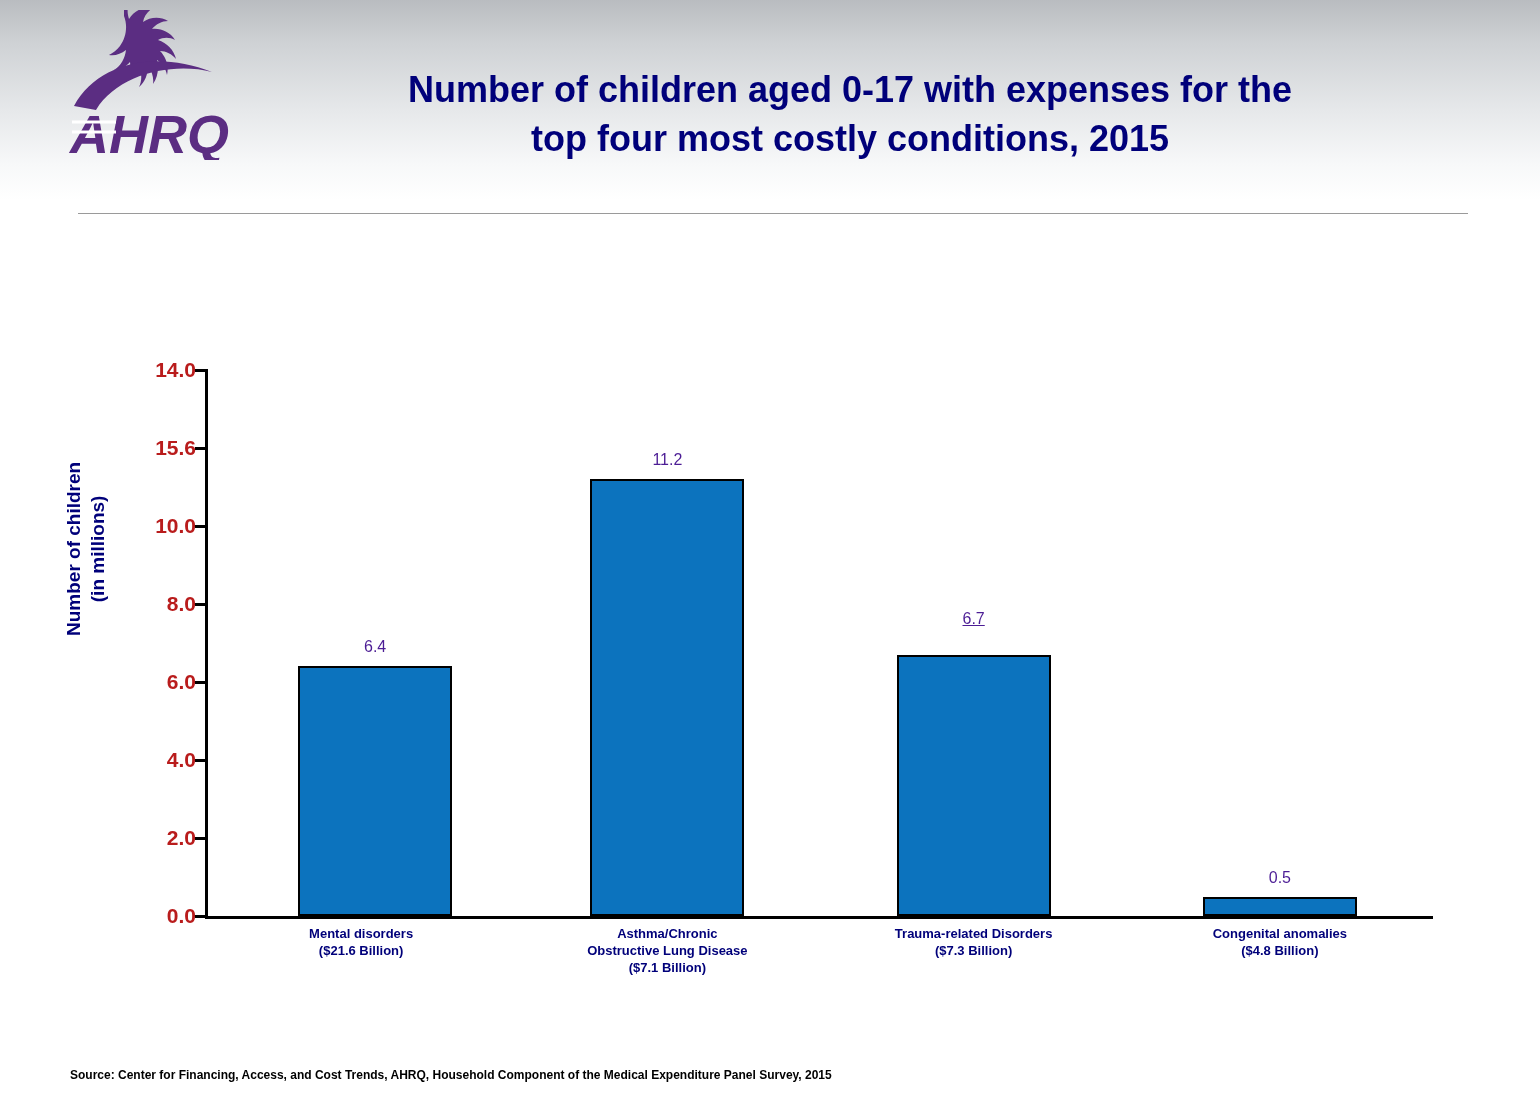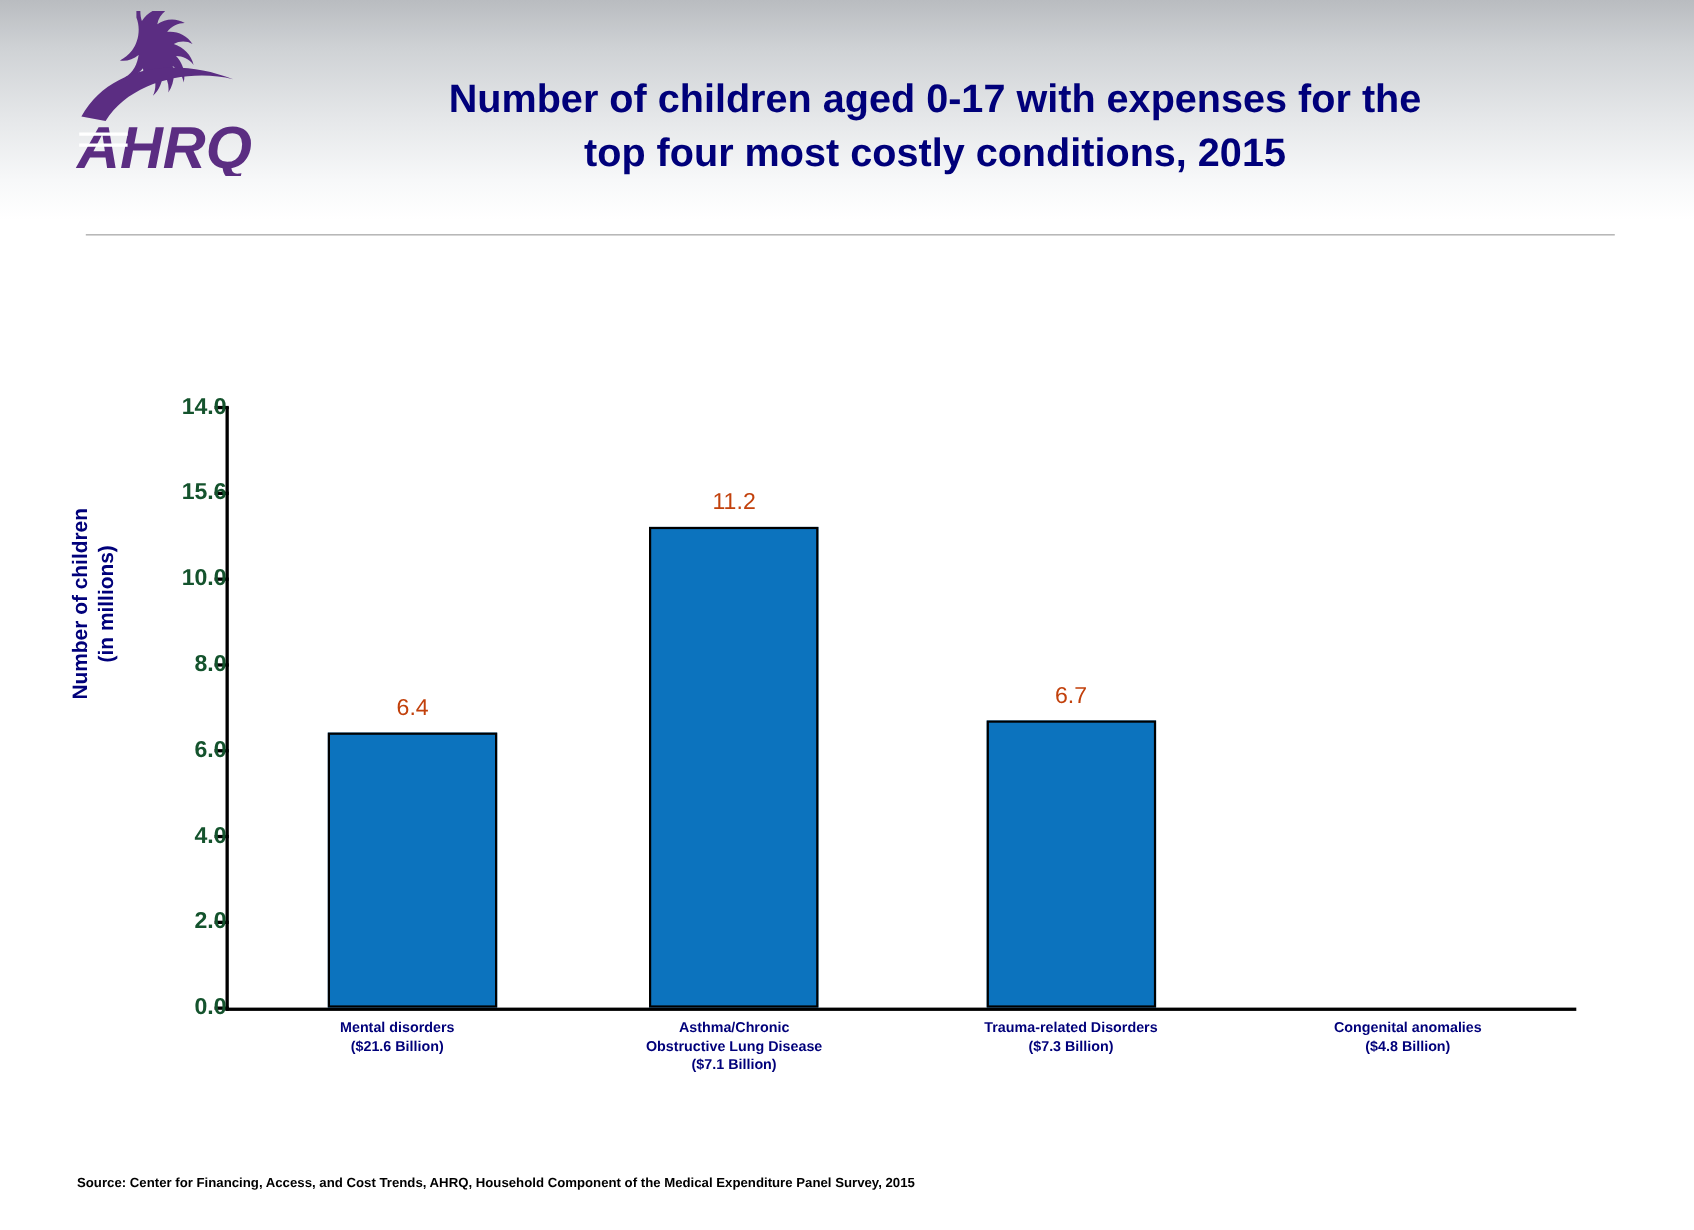--- a/index.html
+++ b/index.html
@@ -72,23 +72,23 @@
   .tick {
     position: absolute;
     left: -13px;
     width: 13px;
     height: 3px;
     background: #000;
   }
   .ylabel-txt {
     position: absolute;
     right: 100%;
-    margin-right: 2px;
+    margin-right: 12px;
     transform: translateY(-50%);
-    color: #14532d;
+    color: #b91c1c;
     font-size: 21px;
     font-weight: bold;
     white-space: nowrap;
     text-align: right;
   }
   .axis-title {
     position: absolute;
     left: 62px;
     top: 400px;
     transform: rotate(-90deg);
@@ -119,22 +119,22 @@
     transform: translateX(-50%);
     width: 154px;
     background: #0c73be;
     border: 2px solid #000000;
     box-sizing: border-box;
   }
   .bar-value {
     position: absolute;
     left: 50%;
     transform: translateX(-50%);
-    color: #c2410c;
-    font-size: 21px;
+    color: #4c1d95;
+    font-size: 16px;
     font-weight: normal;
     white-space: nowrap;
   }
   .cat-label {
     position: absolute;
     top: 556px;
     width: 306px;
     text-align: center;
     color: #00007a;
     font-size: 13px;
@@ -212,21 +212,25 @@
         <div class="bar-slot" style="left: 0px; width: 306.25px; padding-left: 28px;">
           <div class="bar" style="height: 249.6px; background: rgb(12, 115, 190); border-color: rgb(0, 0, 0);"></div>
           <div class="bar-value" style="bottom: 259.6px;">6.4</div>
         </div>
         <div class="bar-slot" style="left: 306.25px; width: 306.25px;">
           <div class="bar" style="height: 436.8px; background: rgb(12, 115, 190); border-color: rgb(0, 0, 0);"></div>
           <div class="bar-value" style="bottom: 446.8px;">11.2</div>
         </div>
         <div class="bar-slot" style="left: 612.5px; width: 306.25px;">
           <div class="bar" style="height: 261.3px; background: rgb(12, 115, 190); border-color: rgb(0, 0, 0);"></div>
-          <div class="bar-value" style="bottom: 271px;">6.7</div>
+          <div class="bar-value" style="bottom: 288px; text-decoration: underline;">6.7</div>
+        </div>
+        <div class="bar-slot" style="left: 918.75px; width: 306.25px;">
+          <div class="bar" style="height: 19.5px; background: rgb(12, 115, 190); border-color: rgb(0, 0, 0);"></div>
+          <div class="bar-value" style="bottom: 29.5px;">0.5</div>
         </div>
       </div>
     <div id="catlabels">
         <div class="cat-label" style="left: 0px; width: 306.25px;">
           <div>Mental disorders</div>
           <div>($21.6 Billion)</div>
         </div>
         <div class="cat-label" style="left: 306.25px; width: 306.25px;">
           <div>Asthma/Chronic</div>
           <div>Obstructive Lung Disease</div>

